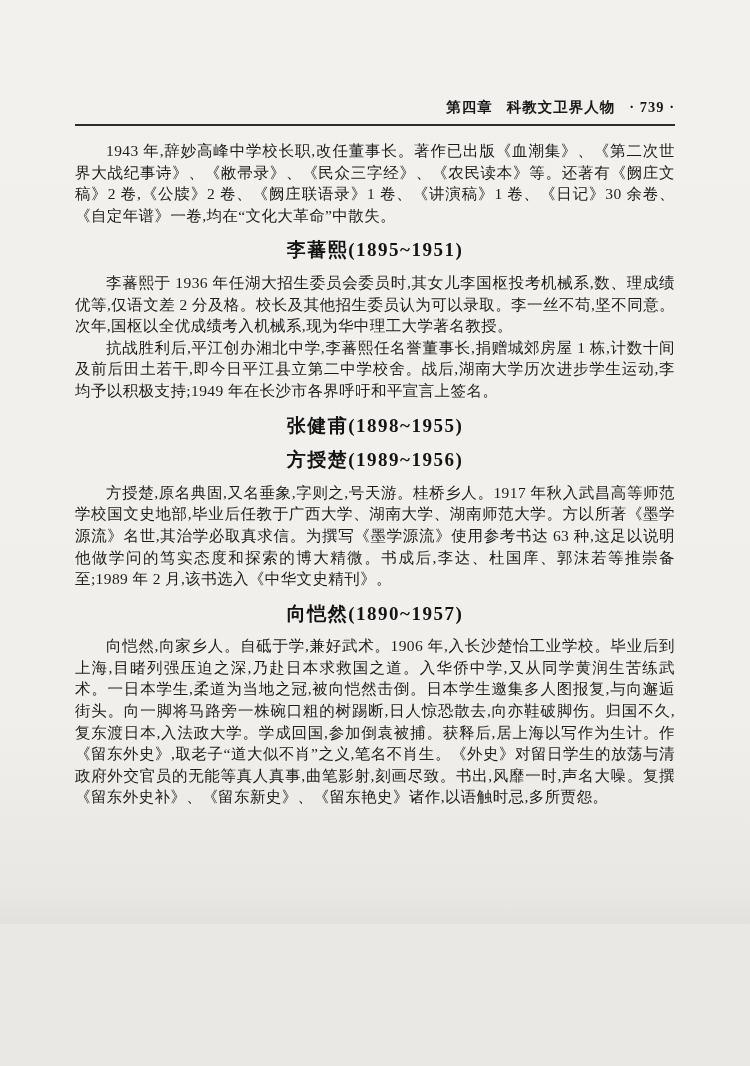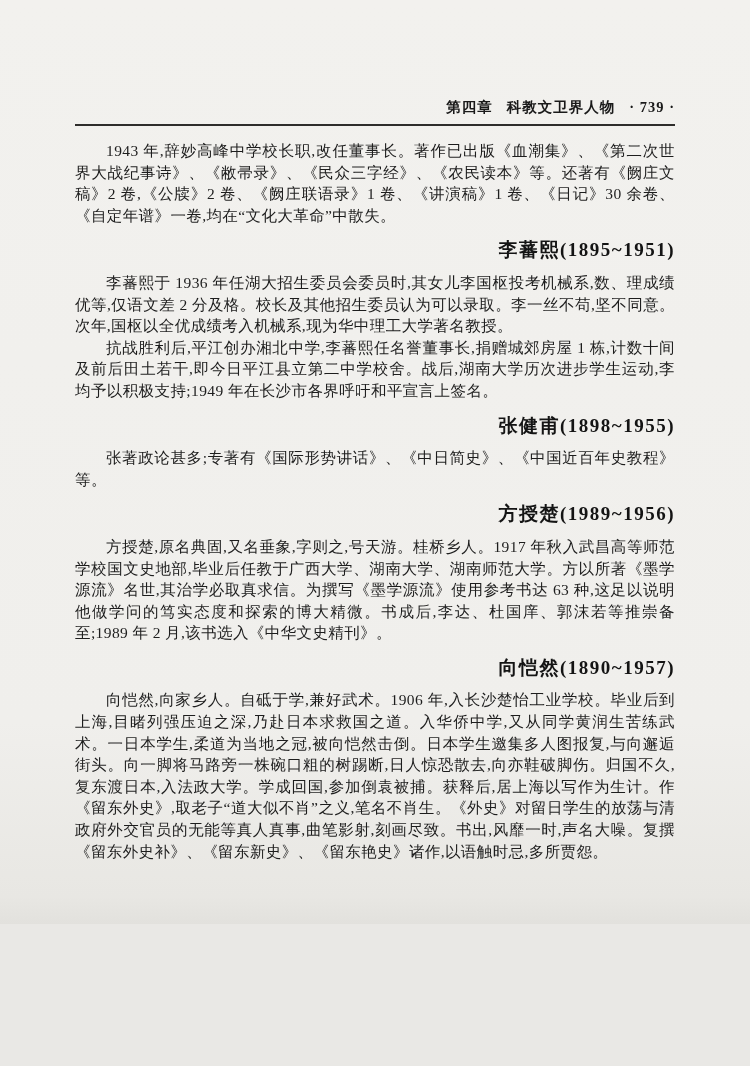--- a/index.html
+++ b/index.html
@@ -42,21 +42,21 @@
     text-align:justify;
     text-justify:inter-ideograph;
   }
   .para{
     margin:0;
     text-indent:2em;
     color:#1d1d1d;
   }
   .bio-heading{
     margin:13px 0 11px 0;
-    text-align:right;
+    text-align:center;
     font-size:19px;
     font-weight:bold;
     letter-spacing:1.5px;
     color:#141414;
   }
 </style>
 </head>
 <body>
 
 <div class="page">
@@ -69,21 +69,20 @@
 
   <main class="body-text">
 
     <p class="para">1943 年,辞妙高峰中学校长职,改任董事长。著作已出版《血潮集》、《第二次世界大战纪事诗》、《敝帚录》、《民众三字经》、《农民读本》等。还著有《阙庄文稿》2 卷,《公牍》2 卷、《阙庄联语录》1 卷、《讲演稿》1 卷、《日记》30 余卷、《自定年谱》一卷,均在“文化大革命”中散失。</p>
 
     <h2 class="bio-heading">李蕃熙(1895~1951)</h2>
     <p class="para">李蕃熙于 1936 年任湖大招生委员会委员时,其女儿李国枢投考机械系,数、理成绩优等,仅语文差 2 分及格。校长及其他招生委员认为可以录取。李一丝不苟,坚不同意。次年,国枢以全优成绩考入机械系,现为华中理工大学著名教授。</p>
     <p class="para">抗战胜利后,平江创办湘北中学,李蕃熙任名誉董事长,捐赠城郊房屋 1 栋,计数十间及前后田土若干,即今日平江县立第二中学校舍。战后,湖南大学历次进步学生运动,李均予以积极支持;1949 年在长沙市各界呼吁和平宣言上签名。</p>
 
     <h2 class="bio-heading">张健甫(1898~1955)</h2>
-    <p class="para">张著政论甚多;专著有《国际形势讲话》、《中日简史》、《中国近百年史教程》等。</p>
 
     <h2 class="bio-heading">方授楚(1989~1956)</h2>
     <p class="para">方授楚,原名典固,又名垂象,字则之,号天游。桂桥乡人。1917 年秋入武昌高等师范学校国文史地部,毕业后任教于广西大学、湖南大学、湖南师范大学。方以所著《墨学源流》名世,其治学必取真求信。为撰写《墨学源流》使用参考书达 63 种,这足以说明他做学问的笃实态度和探索的博大精微。书成后,李达、杜国庠、郭沫若等推崇备至;1989 年 2 月,该书选入《中华文史精刊》。</p>
 
     <h2 class="bio-heading">向恺然(1890~1957)</h2>
     <p class="para">向恺然,向家乡人。自砥于学,兼好武术。1906 年,入长沙楚怡工业学校。毕业后到上海,目睹列强压迫之深,乃赴日本求救国之道。入华侨中学,又从同学黄润生苦练武术。一日本学生,柔道为当地之冠,被向恺然击倒。日本学生邀集多人图报复,与向邂逅街头。向一脚将马路旁一株碗口粗的树踢断,日人惊恐散去,向亦鞋破脚伤。归国不久,复东渡日本,入法政大学。学成回国,参加倒袁被捕。获释后,居上海以写作为生计。作《留东外史》,取老子“道大似不肖”之义,笔名不肖生。《外史》对留日学生的放荡与清政府外交官员的无能等真人真事,曲笔影射,刻画尽致。书出,风靡一时,声名大噪。复撰《留东外史补》、《留东新史》、《留东艳史》诸作,以语触时忌,多所贾怨。</p>
 
   </main>
 </div>
 

